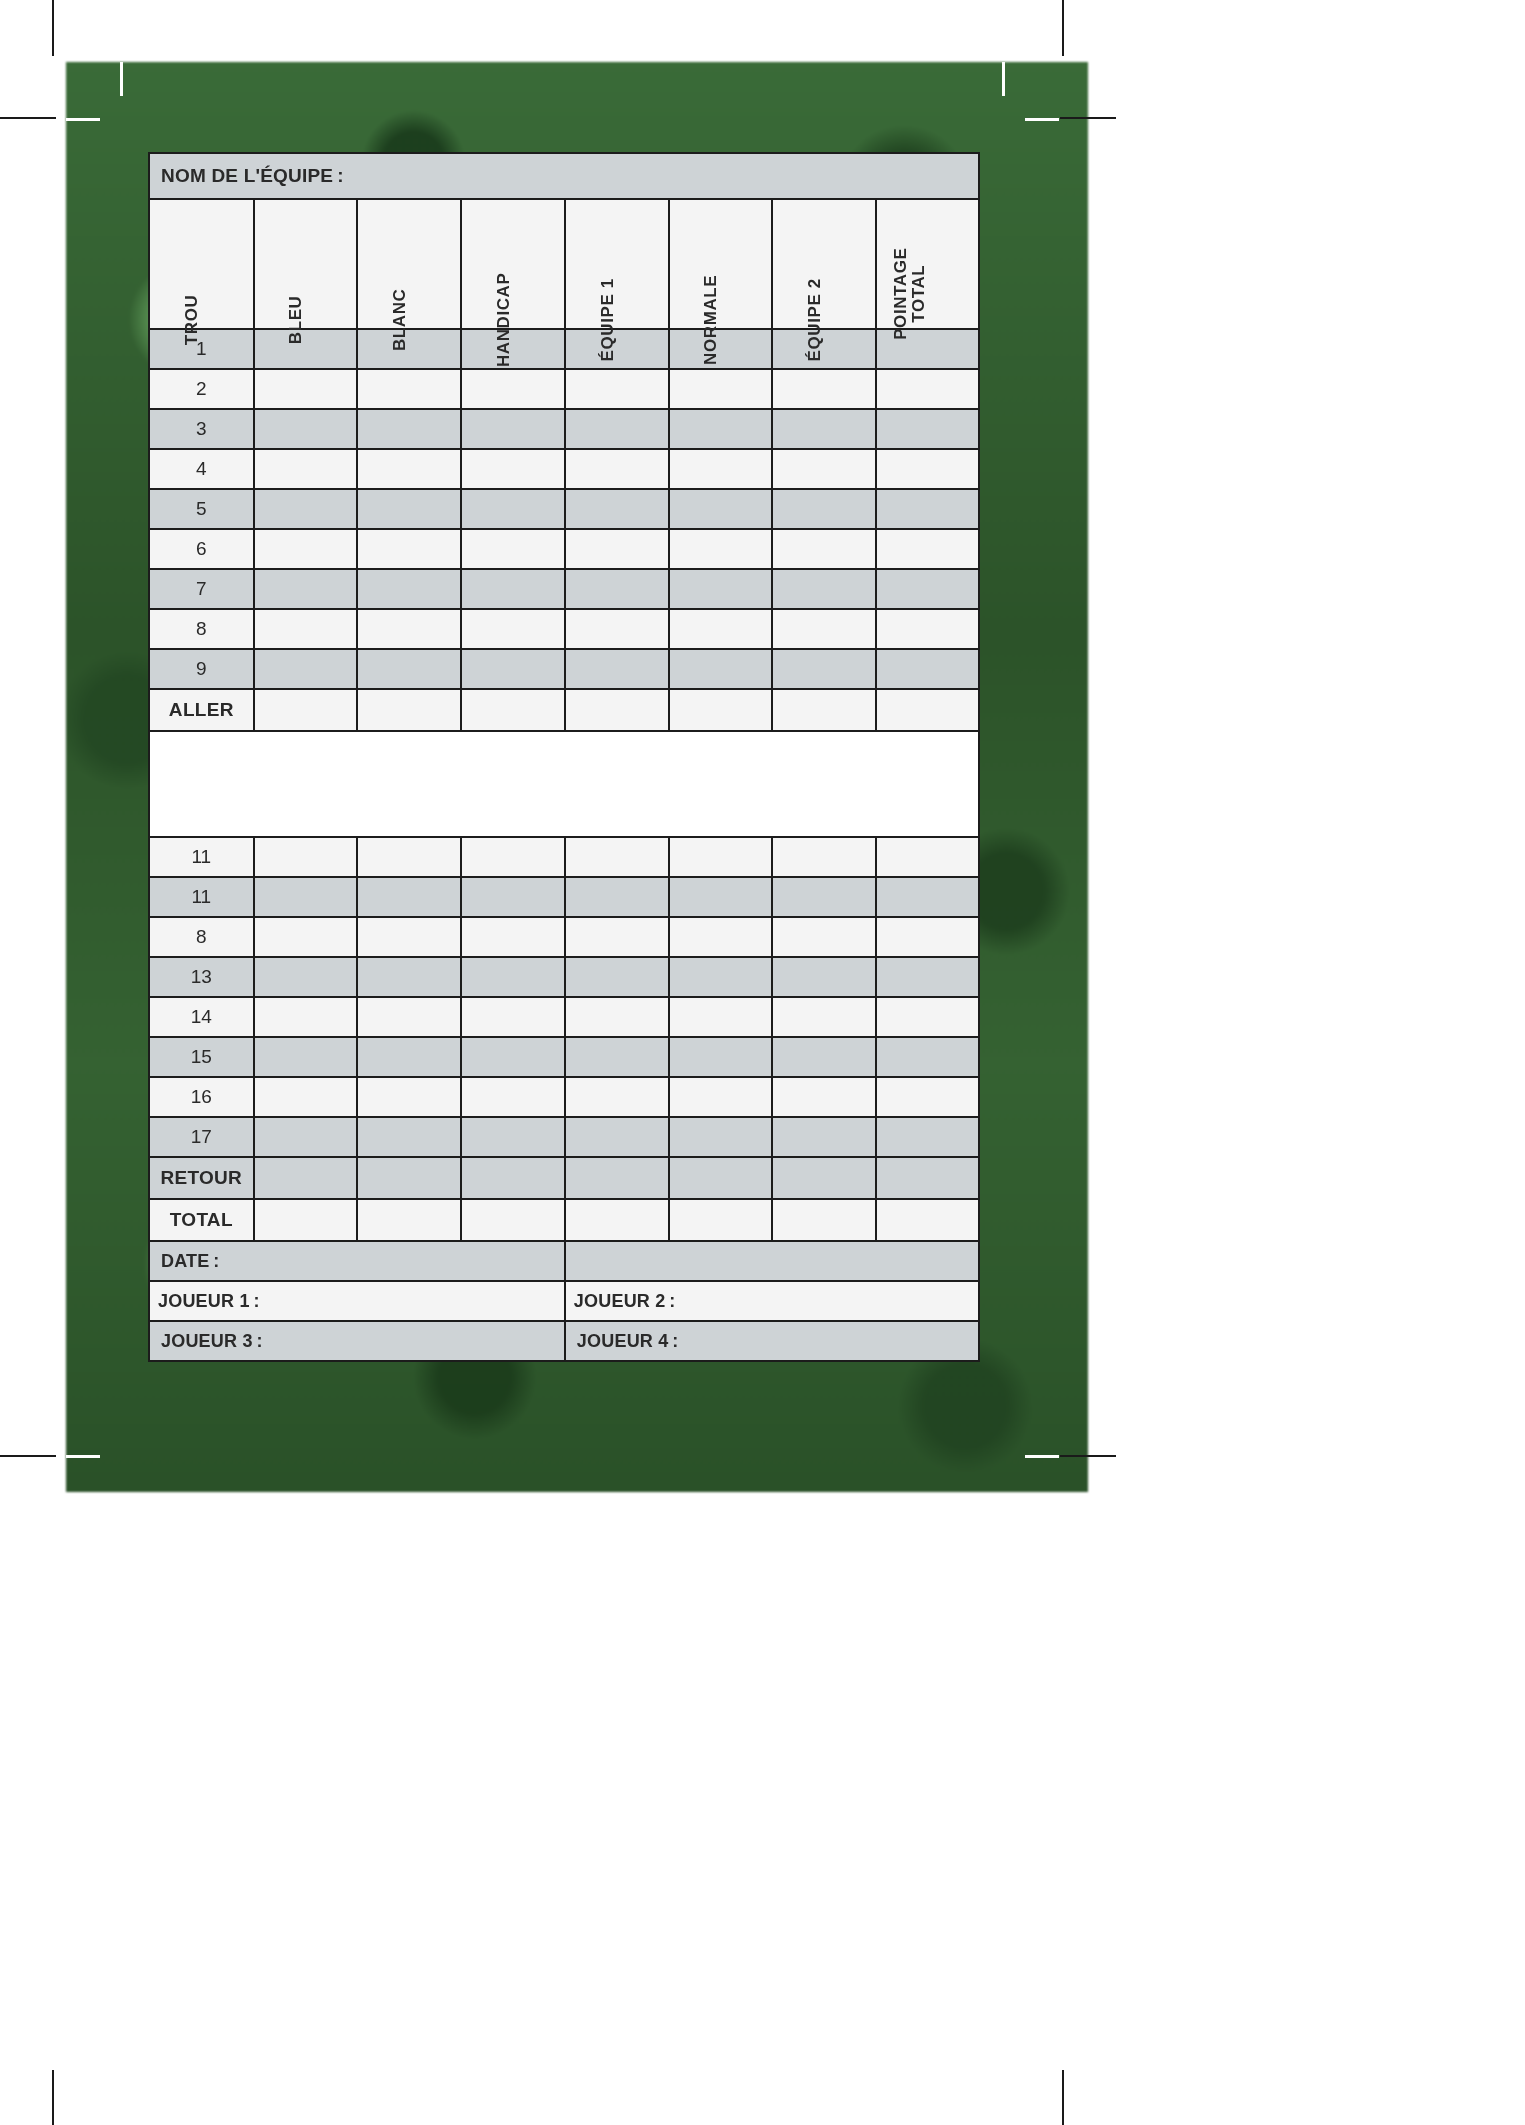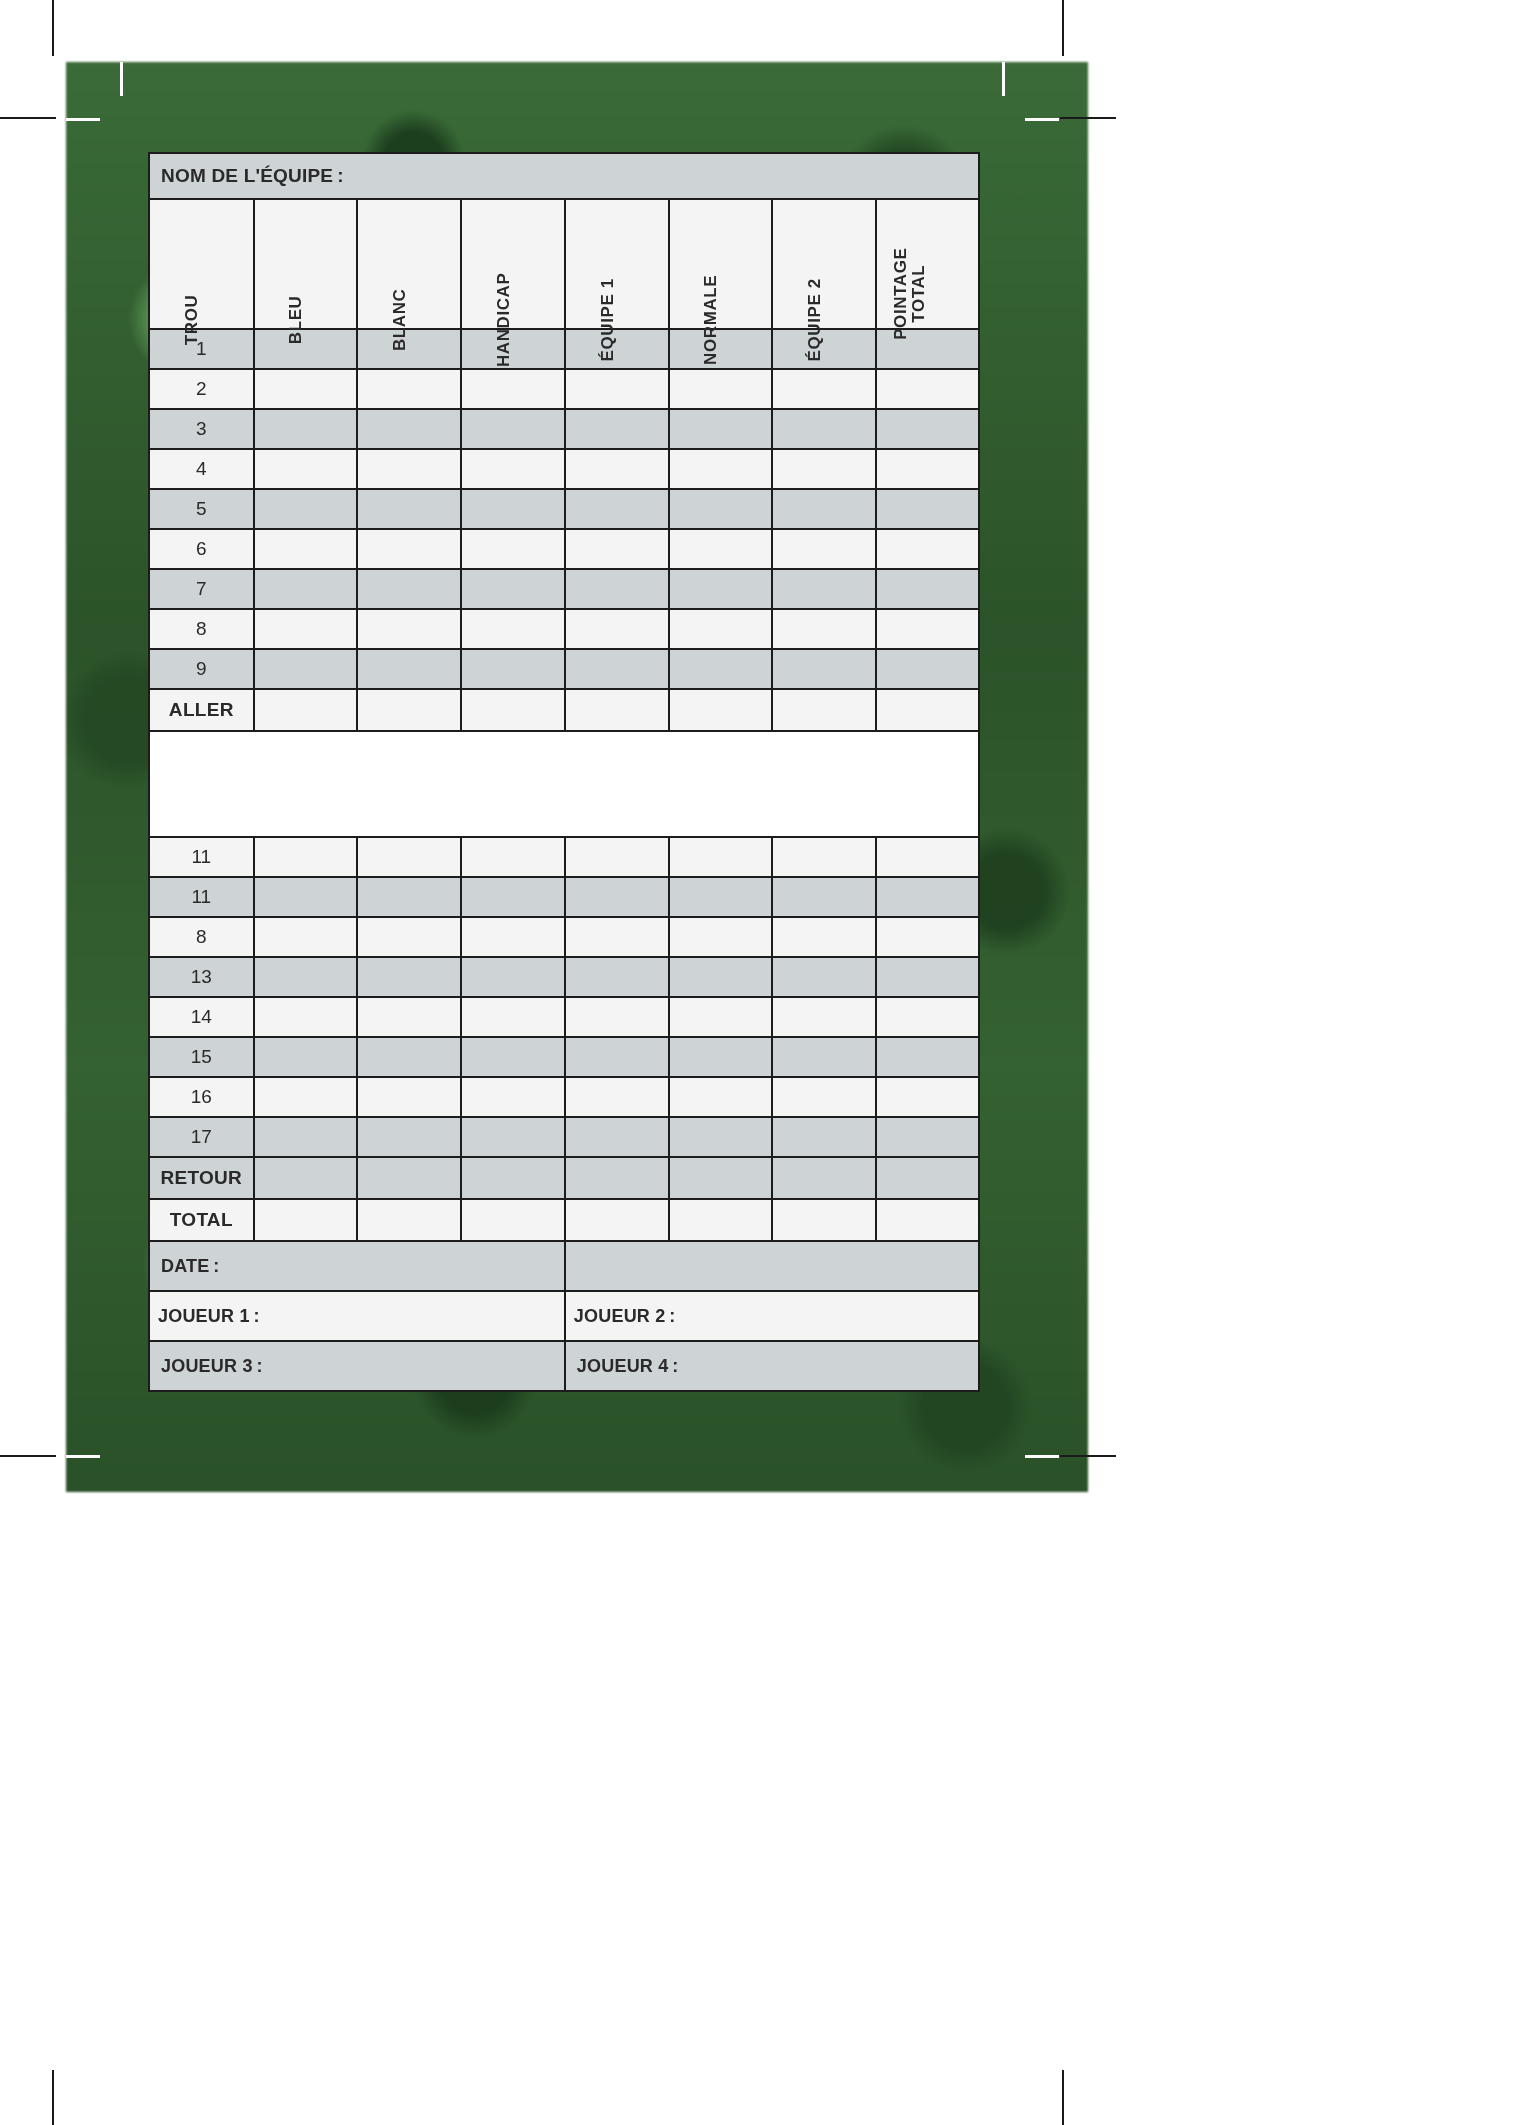--- a/index.html
+++ b/index.html
@@ -99,21 +99,21 @@
   td.hole{height:38px;font-size:19px;font-weight:400;}
   td.lbl{
     height:40px;
     font-weight:bold;
     font-size:19px;
     letter-spacing:.3px;
     margin-top:19px;
   }
   td.gap{height:104px;background:#ffffff;}
   td.foot{
-    height:48px;
+    height:38px;
     text-align:left;
     padding-left:11px;
     font-weight:bold;
     font-size:18px;
     letter-spacing:.2px;
   }
   td.foot.shade{background:#ced3d6;}
   td.foot.light{background:#f4f4f4;padding-left:8px;}
   td.blank{background:#ced3d6;}
 </style>

